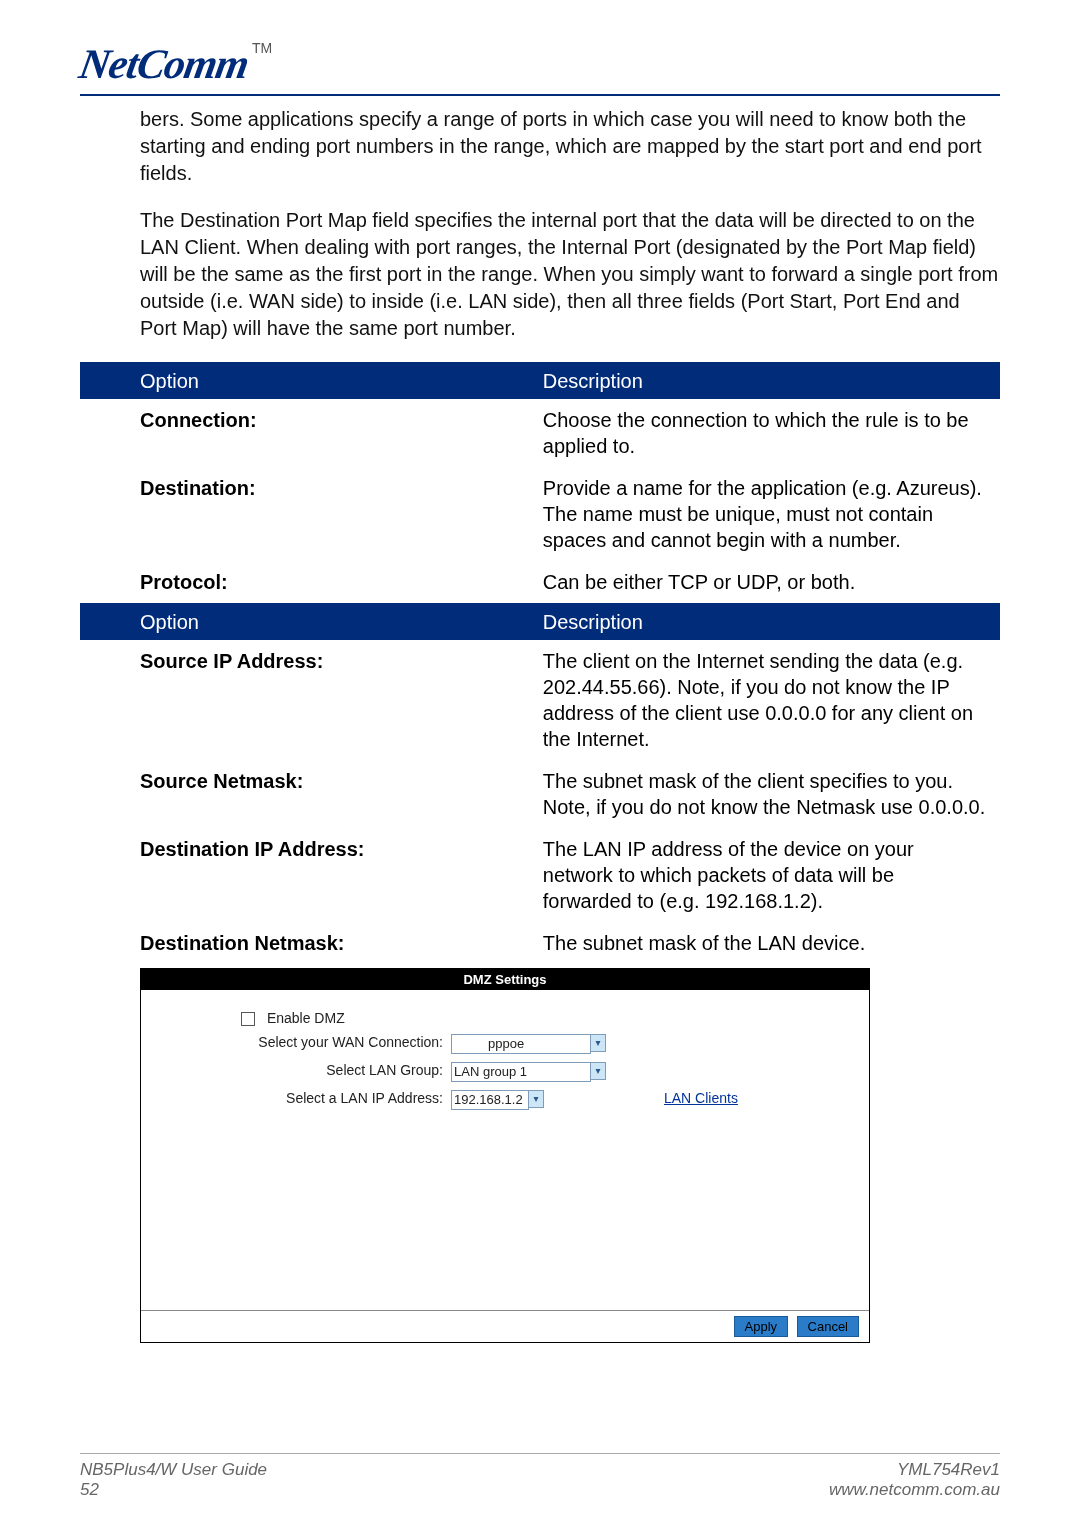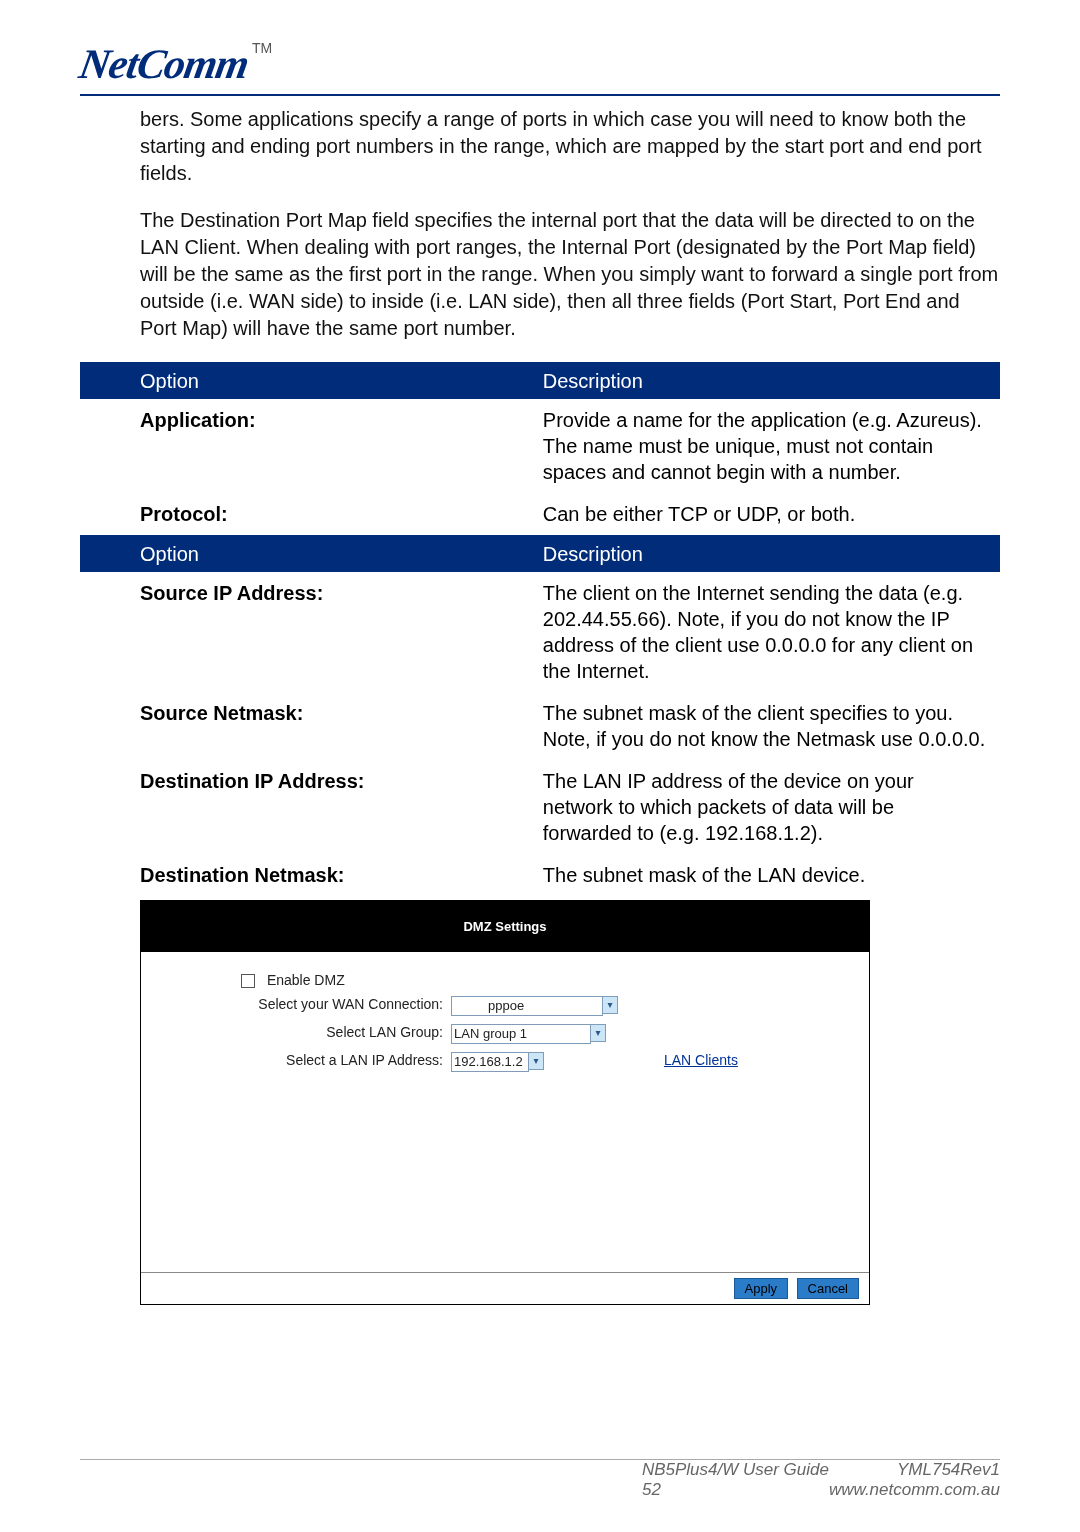--- a/index.html
+++ b/index.html
@@ -73,21 +73,21 @@
     border: 1px solid #000;
     background: #fff;
     font-family: Tahoma, Arial, sans-serif;
   }
   .dmz-title {
     background: #000;
     color: #fff;
     text-align: center;
     font-size: 13px;
     font-weight: bold;
-    padding: 18px 0;
+    padding: 3px 0;
   }
   .dmz-body {
     padding: 20px 20px 10px 20px;
     font-size: 14px;
     color: #222;
     height: 320px;
   }
   .dmz-row {
     display: flex;
     align-items: flex-start;
@@ -144,25 +144,26 @@
     padding: 2px 10px;
     border: 1px solid #1a5a99;
     margin-left: 4px;
   }
   .page-footer {
     position: absolute;
     bottom: 32px;
     left: 80px;
     right: 80px;
     border-top: 1px solid #aaa;
+    padding-top: 6px;
     font-style: italic;
     color: #666;
     font-size: 17px;
     display: flex;
-    justify-content: flex-end;
+    justify-content: space-between;
   }
   .page-footer .right { text-align: right; }
 </style>
 </head>
 <body>
 
 <div class="page">
   <div class="logo-row">
     <span class="logo">NetComm</span><span class="logo-tm">TM</span>
   </div>
@@ -170,21 +171,25 @@
   <p class="body-text">bers. Some applications specify a range of ports in which case you will need to know both the starting and ending port numbers in the range, which are mapped by the start port and end port fields.</p>
   <p class="body-text">The Destination Port Map field specifies the internal port that the data will be directed to on the LAN Client. When dealing with port ranges, the Internal Port (designated by the Port Map field) will be the same as the first port in the range. When you simply want to forward a single port from outside (i.e. WAN side) to inside (i.e. LAN side), then all three fields (Port Start, Port End and Port Map) will have the same port number.</p>
 
   <table class="option-table">
     <tbody>
         <tr class="option-header">
       <td>Option</td>
       <td>Description</td>
     </tr>
     <tr class="option-row">
-      <td>Application:</td>
+      <td>Connection:</td>
+      <td>Choose the connection to which the rule is to be applied to.</td>
+    </tr>
+    <tr class="option-row">
+      <td>Destination:</td>
       <td>Provide a name for the application (e.g. Azureus).  The name must be unique, must not contain spaces and cannot begin with a number.</td>
     </tr>
     <tr class="option-row">
       <td>Protocol:</td>
       <td>Can be either TCP or UDP, or both.</td>
     </tr>
     <tr class="option-header">
       <td>Option</td>
       <td>Description</td>
     </tr>
@@ -211,21 +216,21 @@
     <div class="dmz-title">DMZ Settings</div>
     <div class="dmz-body">
       <div class="dmz-row">
         <div class="dmz-label" style="text-align:left; padding-left:80px;">
           <span class="dmz-checkbox"></span>
           <span>Enable DMZ</span>
         </div>
       </div>
       <div class="dmz-row">
         <div class="dmz-label">Select your WAN Connection:</div>
-        <span class="dmz-select" style="width:152px;padding-left:36px;">pppoe</span>
+        <span class="dmz-select" style="width:140px;padding-left:36px;">pppoe</span>
           <span class="dmz-select-arrow">▾</span>
       </div>
       <div class="dmz-row">
         <div class="dmz-label">Select LAN Group:</div>
         <span class="dmz-select" style="width:140px;">LAN group 1</span>
           <span class="dmz-select-arrow">▾</span>
       </div>
       <div class="dmz-row">
         <div class="dmz-label">Select a LAN IP Address:</div>
         <span class="dmz-select" style="width:78px;">192.168.1.2</span>

